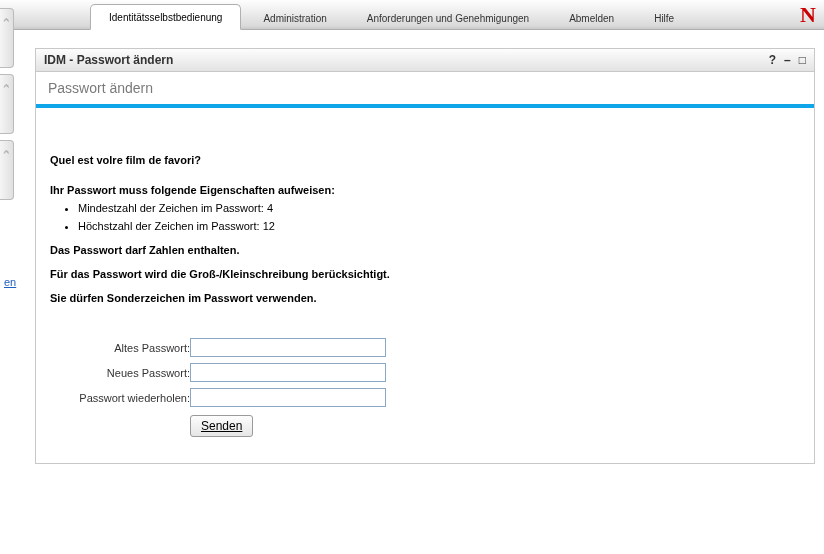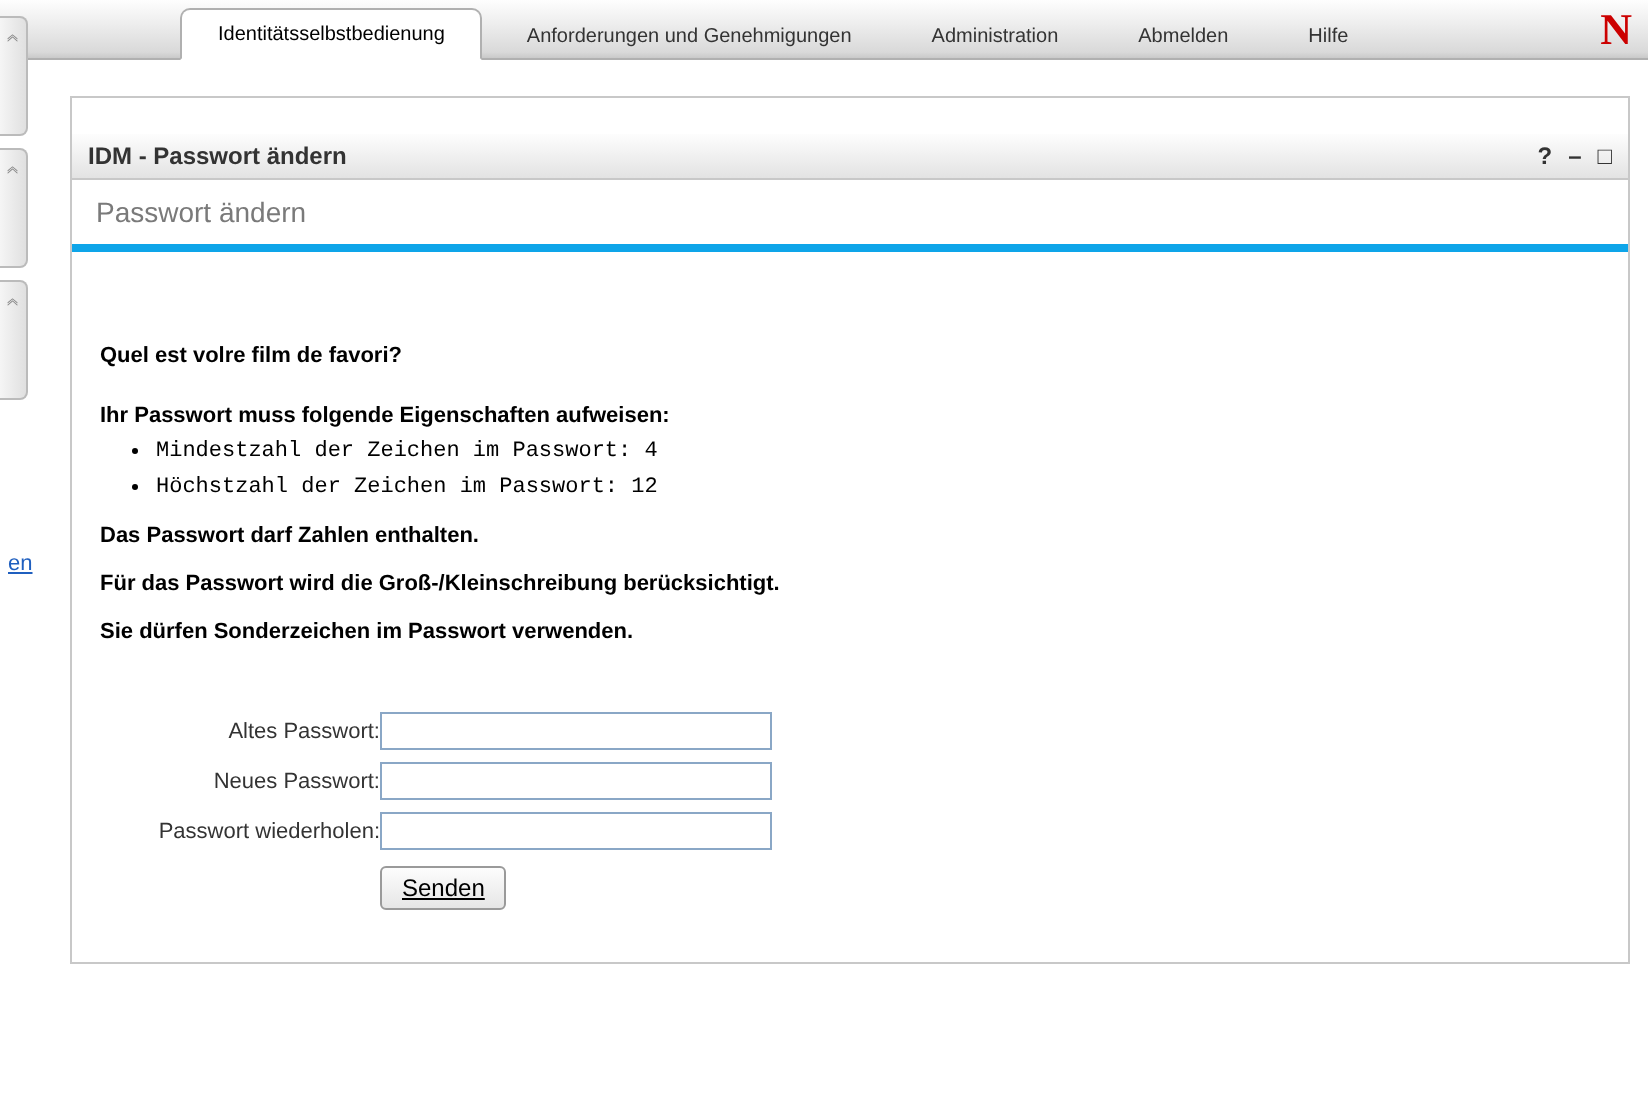--- a/index.html
+++ b/index.html
@@ -99,21 +99,20 @@
   }
   .panel-title {
     background: linear-gradient(to bottom, #fdfdfd, #e3e3e3);
     border-bottom: 1px solid #c8c8c8;
     padding: 4px 8px;
     font-weight: bold;
     font-size: 12px;
     color: #333;
     display: flex;
     align-items: flex-end;
-    margin-top: 18px;
   }
   .panel-title .spacer { flex: 1; }
   .win-icon {
     font-size: 12px;
     color: #333;
     margin-left: 8px;
     cursor: pointer;
     font-weight: bold;
     font-family: Arial, sans-serif;
   }
@@ -123,21 +122,21 @@
     color: #7a7a7a;
     font-size: 14px;
   }
   .panel-body {
     padding: 18px 14px 26px 14px;
     font-size: 11px;
     color: #000;
   }
   .q { font-weight: bold; margin: 28px 0 18px 0; }
   .rules-head { font-weight: bold; margin-bottom: 6px; }
-  ul.rules { margin: 4px 0 0 28px; padding: 0; font-family: Liberation Mono, monospace; }
+  ul.rules { margin: 4px 0 0 28px; padding: 0; }
   ul.rules li { margin: 6px 0; }
   .rule-line { font-weight: bold; margin: 12px 0; }
   .form { margin-top: 34px; }
   .form-row { display: flex; align-items: center; margin: 6px 0; }
   .form-row label { width: 140px; color: #333; text-align: right; }
   .form-row input[type="password"] {
     width: 196px;
     height: 19px;
     border: 1px solid #8aa7c6;
     background: #fff;
@@ -153,22 +152,22 @@
     font-size: 12px;
     cursor: pointer;
     text-decoration: underline;
   }
 </style>
 </head>
 <body>
 
 <div class="topbar">
   <div class="tab active">Identitätsselbstbedienung</div>
+  <div class="tab">Administration</div>
   <div class="tab">Anforderungen und Genehmigungen</div>
-  <div class="tab">Administration</div>
   <div class="tab">Abmelden</div>
   <div class="tab">Hilfe</div>
   <div class="logo">N</div>
 </div>
 
 <div class="left-handles">
   <div class="handle">
       <span class="chev">︽</span>
     </div>
   <div class="handle">

